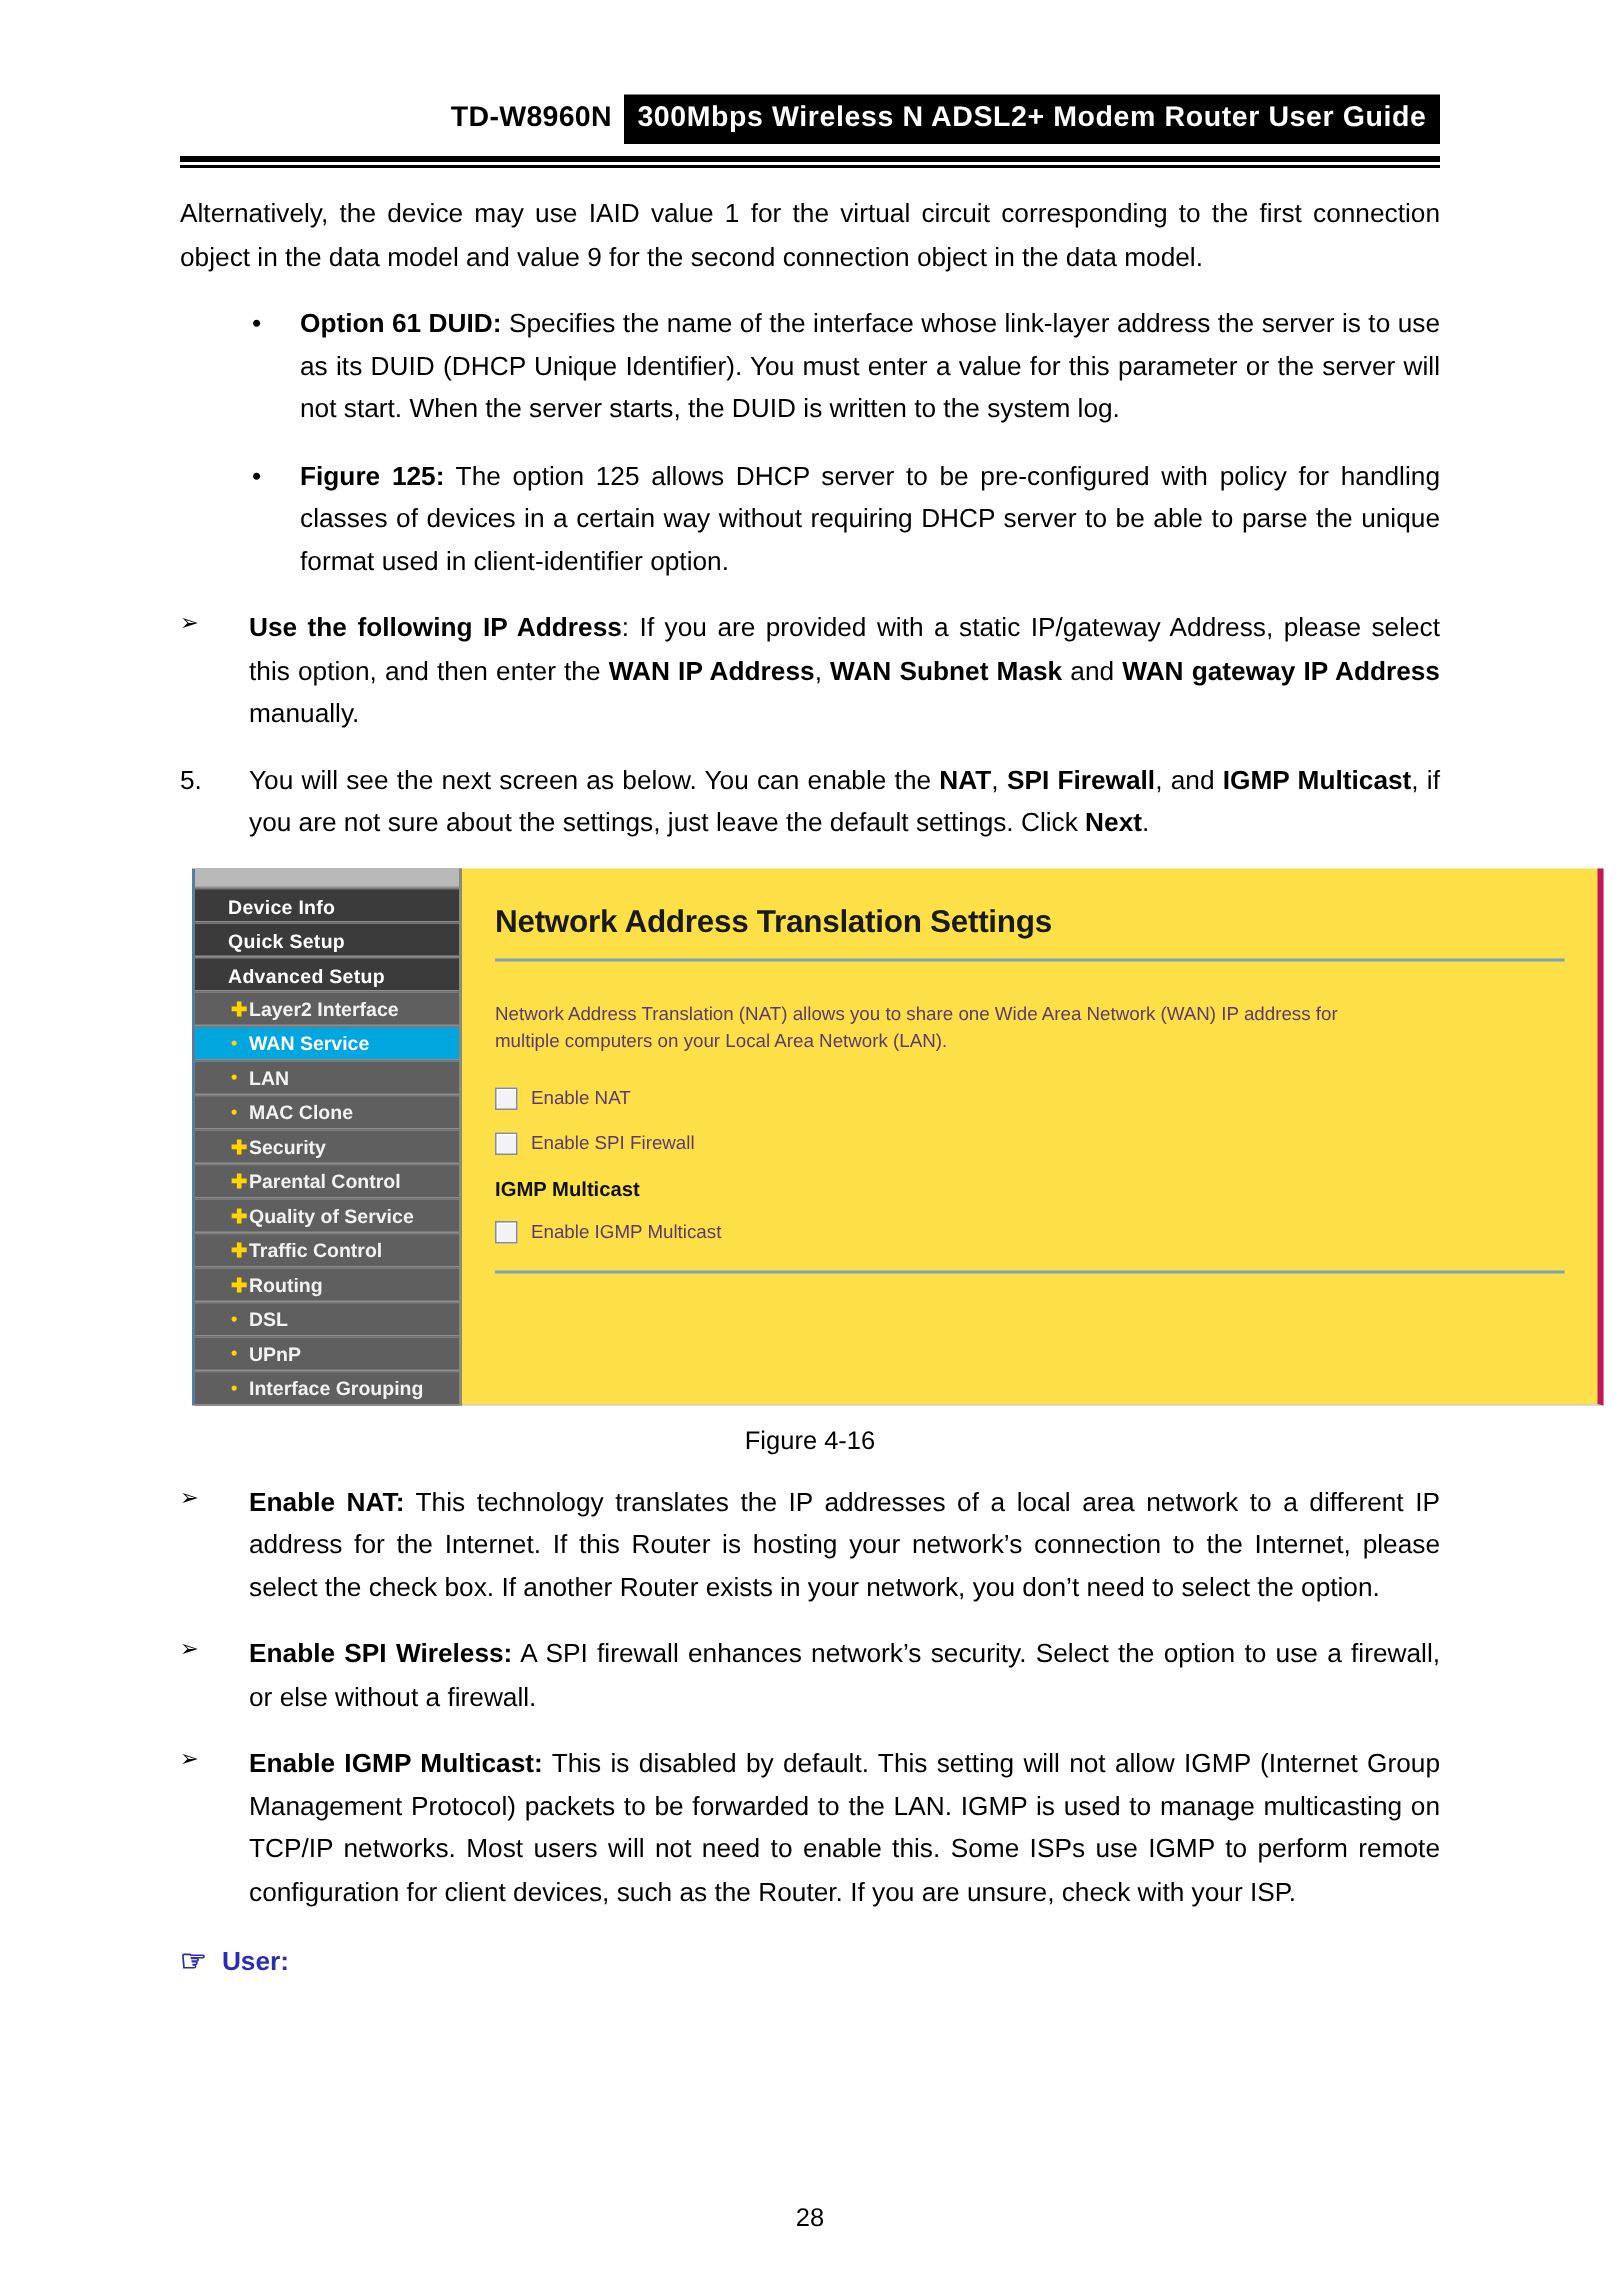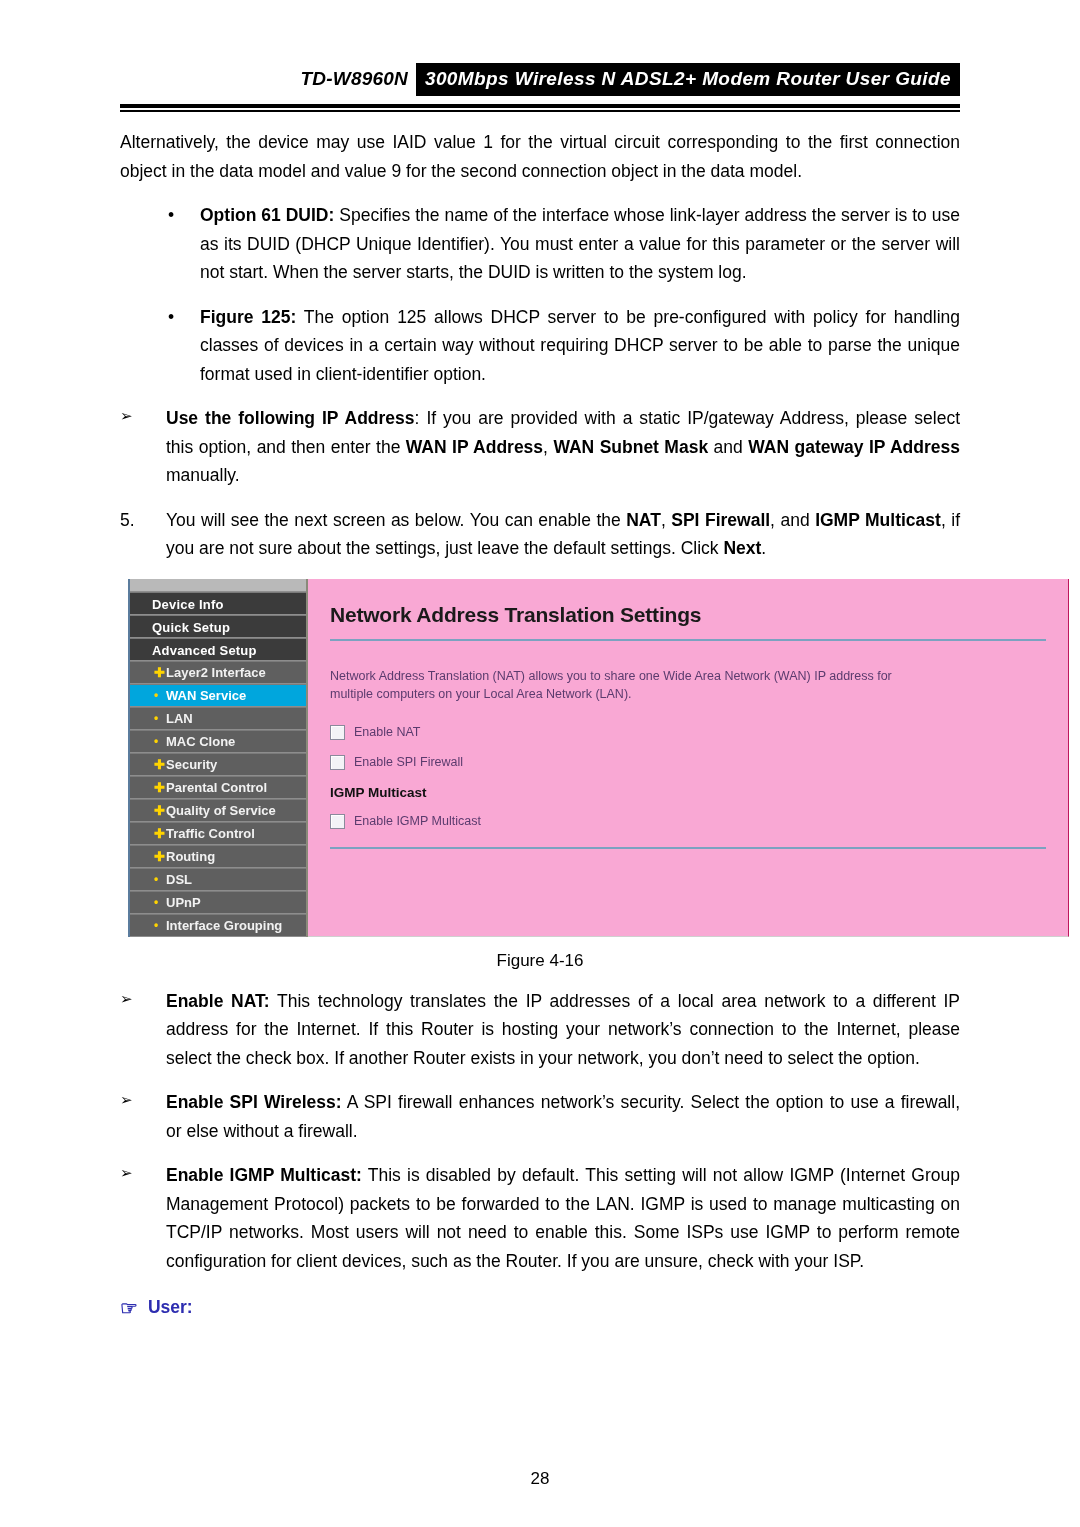--- a/index.html
+++ b/index.html
@@ -24,21 +24,20 @@
     padding: 0 120px;
   }
 
   
   .doc-header {
     padding-top: 58px;
     display: flex;
     align-items: center;
     justify-content: flex-end;
     height: 42px;
-    font-style: italic;
   }
   .header-model {
     font-size: 19px;
     font-weight: bold;
     letter-spacing: 0.2px;
     margin-right: 8px;
     white-space: nowrap;
   }
   .header-title {
     background: #000000;
@@ -158,25 +157,25 @@
     margin-right: 3px;
     line-height: 1;
     display: inline-block;
     width: 9px;
   }
   .sb-ico.plus { font-size: 13px; font-weight: bold; }
   .sb-lbl { font-size: 13px; font-weight: bold; }
 
   .shot-main {
     flex: 1 1 auto;
-    background: #f9a8d4;
+    background: #fde047;
     padding: 0 0 17px 0;
     position: relative;
     box-sizing: border-box;
-    border-right: 1px solid #be185d;
+    border-right: 4px solid #be185d;
     border-bottom: 1px solid #cfcfcf;
   }
   .shot-main-inner { padding: 18px 22px 10px 22px; }
 
   .panel-title {
     font-size: 21px;
     font-weight: bold;
     color: #1a1a1a;
     letter-spacing: -0.2px;
     margin: 6px 0 12px 0;

